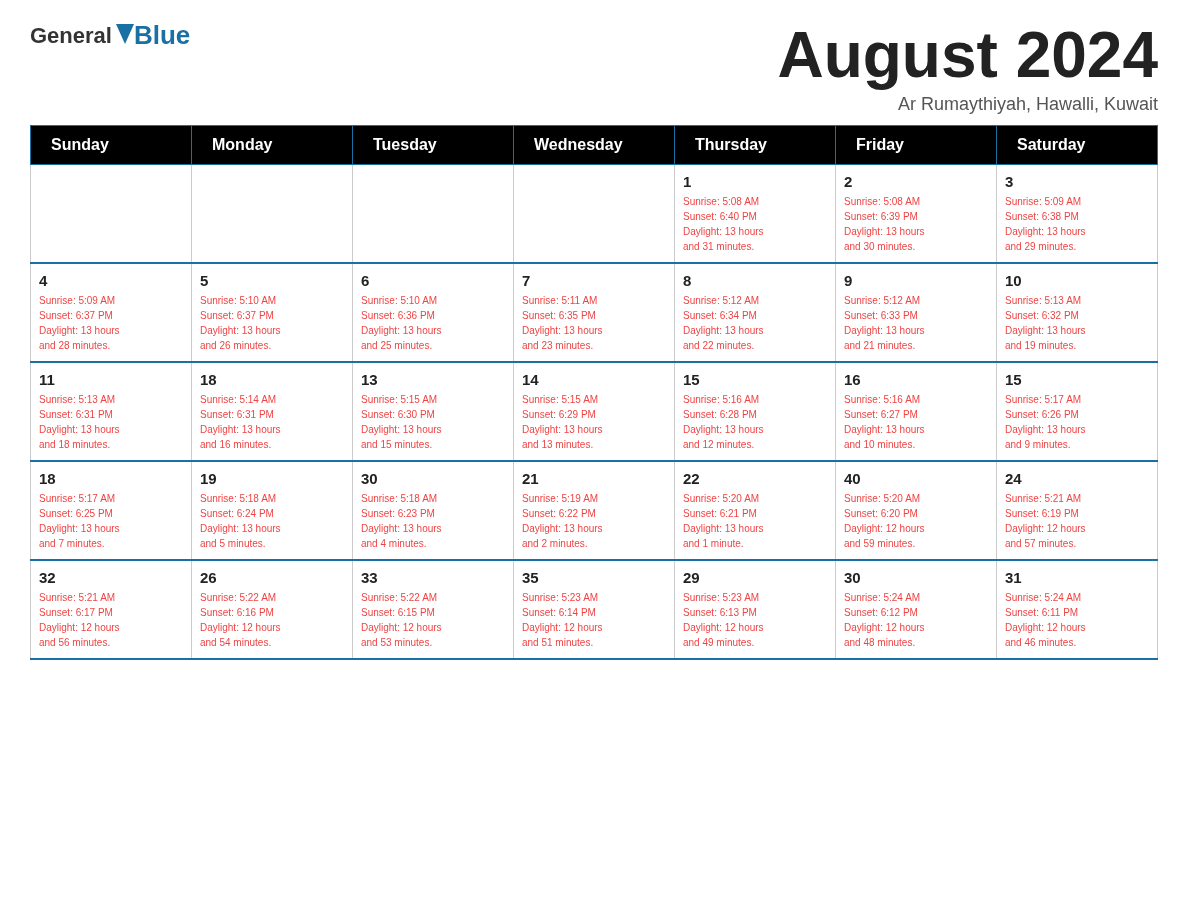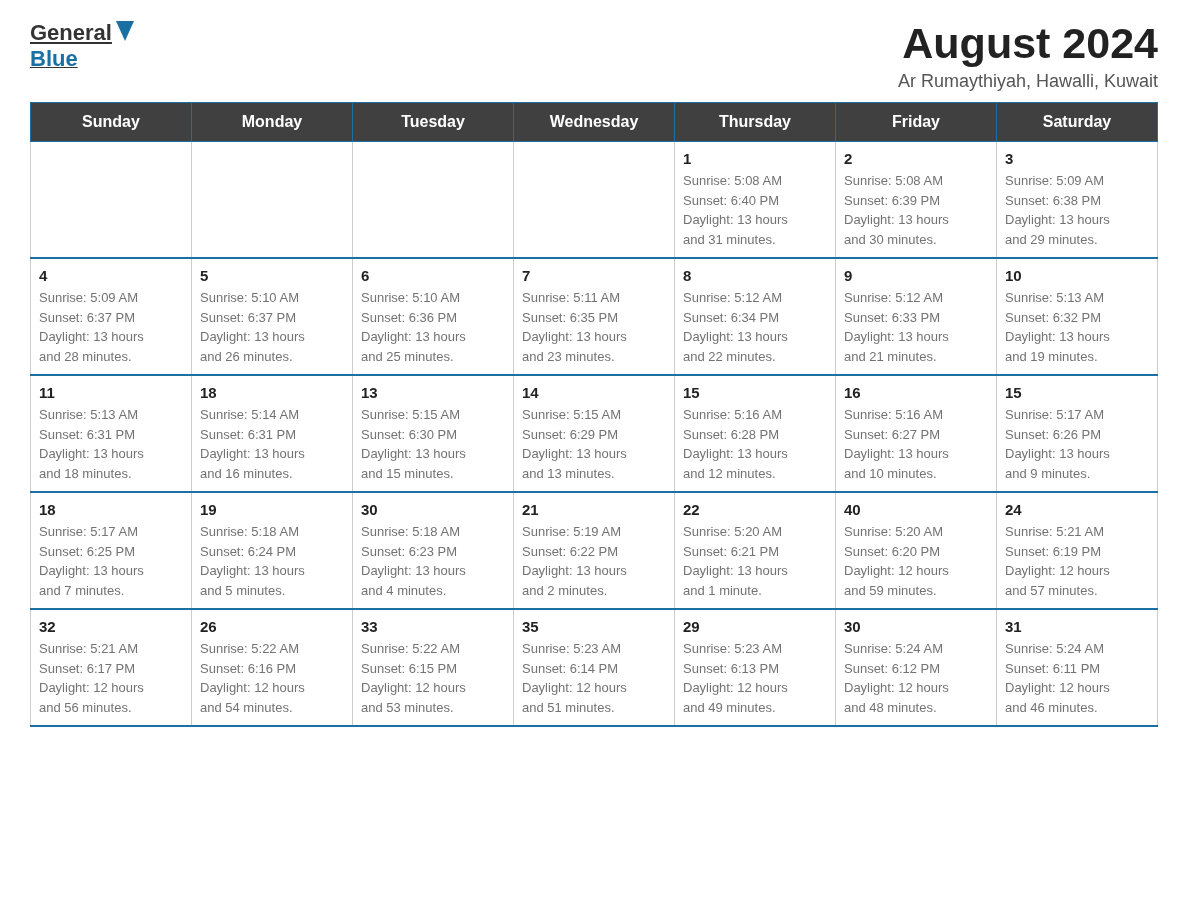--- a/index.html
+++ b/index.html
@@ -14,79 +14,78 @@
       justify-content: space-between;
       align-items: flex-start;
       margin-bottom: 10px;
     }
     .logo-text-general {
       font-size: 22px;
       font-weight: bold;
       color: #333;
     }
     .logo-text-blue {
-      font-size: 22px;
+      font-size: 26px;
       font-weight: bold;
       color: #1a6fa3;
     }
     .title-block {
       text-align: right;
     }
     .month-title {
-      font-size: 43px;
+      font-size: 64px;
       font-weight: bold;
       color: #222;
       line-height: 1.1;
     }
     .location-title {
       font-size: 18px;
       color: #555;
       margin-top: 4px;
     }
     .calendar-table {
       width: 100%;
       border-collapse: collapse;
       margin-top: 10px;
     }
     .calendar-table th {
-      background-color: #404040;
+      background-color: #000000;
       color: #fff;
       font-size: 16px;
       font-weight: bold;
-      padding: 10px 4px;
-      text-align: center;
+      padding: 10px 20px;
+      text-align: left;
       border: 1px solid #1a6fa3;
     }
     .calendar-table td {
       vertical-align: top;
       padding: 8px;
       border: 1px solid #ccc;
       font-size: 13px;
       min-height: 100px;
       width: 14.28%;
       border-bottom: 2px solid #1a6fa3;
     }
     .day-number {
       font-size: 15px;
       font-weight: bold;
       color: #222;
       margin-bottom: 4px;
     }
     .day-detail {
-      font-size: 13px;
-      color: #737373;
+      font-size: 10px;
+      color: #ef4444;
       line-height: 1.5;
     }
     .empty-cell {
       background: #fff;
     }
     .logo-wrapper {
       display: flex;
-      flex-direction: column;
-      text-decoration: underline;
+      flex-direction: row;
     }
     .logo-line {
       display: flex;
       align-items: center;
     }
     .logo-triangle {
       display: inline-block;
       margin-left: 4px;
     }
   </style>

